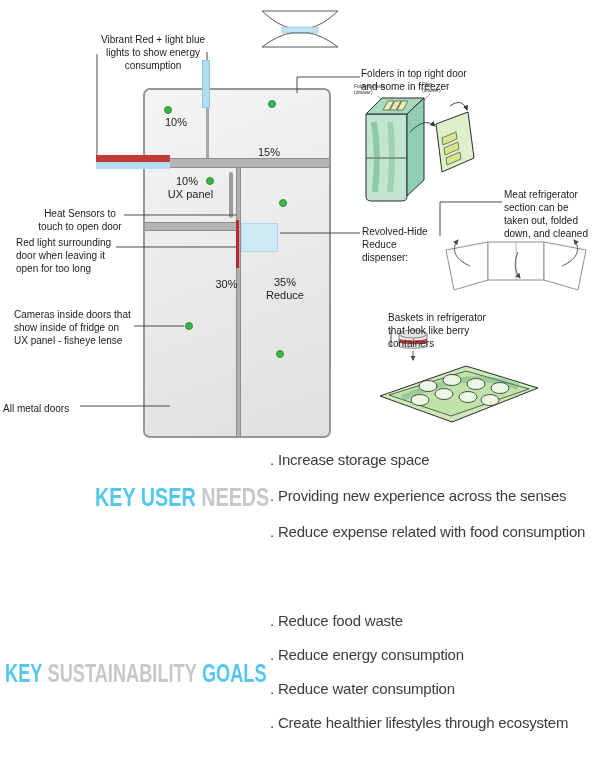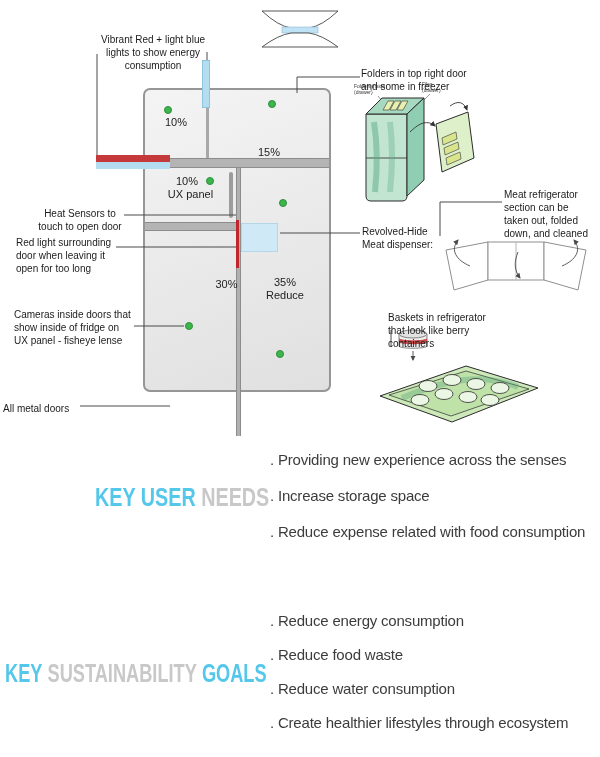--- a/index.html
+++ b/index.html
@@ -5,21 +5,21 @@
   html,body{margin:0;padding:0;background:#fff;}
   #canvas{position:relative;width:600px;height:757px;background:#fff;
           font-family:"Liberation Sans",sans-serif;overflow:hidden;}
   
   .ann{position:absolute;font-size:10px;line-height:1.3;color:#1b1b1b;z-index:4;}
   .ann.center{text-align:center;}
   
   .line-overlay{position:absolute;left:0;top:0;z-index:2;pointer-events:none;}
   .line-overlay line,.line-overlay polyline{stroke:#4a4a4a;stroke-width:1;fill:none;}
   
-  .fridge{position:absolute;left:143px;top:88px;width:188px;height:304px;
+  .fridge{position:absolute;left:143px;top:88px;width:188px;height:350px;
           border:2px solid #969696;border-radius:7px;box-sizing:border-box;
           background:linear-gradient(160deg,#f4f4f4 0%,#e9e9e9 55%,#e0e0e0 100%);z-index:1;}
   .fridge>div{position:absolute;}
   .vdiv-top{left:61px;top:0;width:3px;height:68px;background:#a8a8a8;}
   .hband1{left:0;top:68px;width:100%;height:10px;background:#b4b4b4;
           border-top:1px solid #8c8c8c;border-bottom:1px solid #8c8c8c;box-sizing:border-box;}
   .vdiv-main{left:91px;top:78px;width:5px;height:268px;background:#b0b0b0;
           border-left:1px solid #8c8c8c;border-right:1px solid #8c8c8c;box-sizing:border-box;}
   .hband2{left:0;top:132px;width:91px;height:9px;background:#b4b4b4;
           border-top:1px solid #8c8c8c;border-bottom:1px solid #8c8c8c;box-sizing:border-box;}
@@ -101,21 +101,21 @@
     <polyline points="502,202 440,202 440,236"></polyline>
     <line x1="391" y1="330" x2="391" y2="347"></line>
   </svg>
 
   <div class="ann center" style="left:93px;top:33px;width:120px;">Vibrant Red + light blue lights to show energy consumption</div>
   <div class="ann" style="left:361px;top:67px;width:108px;">Folders in top right door and some in freezer</div>
   <div class="ann center" style="left:38px;top:207px;width:84px;">Heat Sensors to touch to open door</div>
   <div class="ann" style="left:16px;top:236px;width:100px;">Red light surrounding door when leaving it open for too long</div>
   <div class="ann" style="left:14px;top:308px;width:118px;">Cameras inside doors that show inside of fridge on UX panel - fisheye lense</div>
   <div class="ann" style="left:3px;top:402px;width:80px;">All metal doors</div>
-  <div class="ann" style="left:362px;top:225px;width:78px;">Revolved-Hide Meat dispenser:</div>
+  <div class="ann" style="left:362px;top:225px;width:78px;">Revolved-Hide Reduce dispenser:</div>
   <div class="ann" style="left:504px;top:188px;width:90px;">Meat refrigerator section can be taken out, folded down, and cleaned</div>
   <div class="ann" style="left:388px;top:311px;width:100px;">Baskets in refrigerator that look like berry containers</div>
 
   <svg class="sketch" style="left:350px;top:78px;" width="132" height="140" viewBox="0 0 132 140">
     <defs>
       <marker id="ah1" markerWidth="6" markerHeight="6" refX="5" refY="3" orient="auto">
         <path d="M0,0 L6,3 L0,6 Z" fill="#333"></path>
       </marker>
     </defs>
     <text x="4" y="10">Folders inside</text>
@@ -176,28 +176,28 @@
     <ellipse cx="48" cy="76" rx="9" ry="5.5" fill="#ecf6e4" stroke="#2b2b2b" stroke-width="0.8"></ellipse>
     <ellipse cx="72" cy="70" rx="9" ry="5.5" fill="#ecf6e4" stroke="#2b2b2b" stroke-width="0.8"></ellipse>
     <ellipse cx="96" cy="73" rx="9" ry="5.5" fill="#ecf6e4" stroke="#2b2b2b" stroke-width="0.8"></ellipse>
     <ellipse cx="118" cy="76" rx="9" ry="5.5" fill="#ecf6e4" stroke="#2b2b2b" stroke-width="0.8"></ellipse>
   </svg>
 
   <div class="heading" style="left:95px;top:482px;transform:scaleX(0.76);">
     <span class="hblue">KEY USER</span><span class="hgray">NEEDS</span>
   </div>
   <div class="list needs-list" style="left:270px;top:451px;">
+    <div class="li">. Increase storage space</div>
     <div class="li">. Providing new experience across the senses</div>
-    <div class="li">. Increase storage space</div>
     <div class="li">. Reduce expense related with food consumption</div>
   </div>
 
   <div class="heading" style="left:5px;top:658px;transform:scaleX(0.70);">
     <span class="hblue">KEY</span><span class="hgray">SUSTAINABILITY</span><span class="hblue">GOALS</span>
   </div>
   <div class="list goals-list" style="left:270px;top:612px;">
+    <div class="li">. Reduce food waste</div>
     <div class="li">. Reduce energy consumption</div>
-    <div class="li">. Reduce food waste</div>
     <div class="li">. Reduce water consumption</div>
     <div class="li">. Create healthier lifestyles through ecosystem</div>
   </div>
 
 </div>
 
 </body></html>

